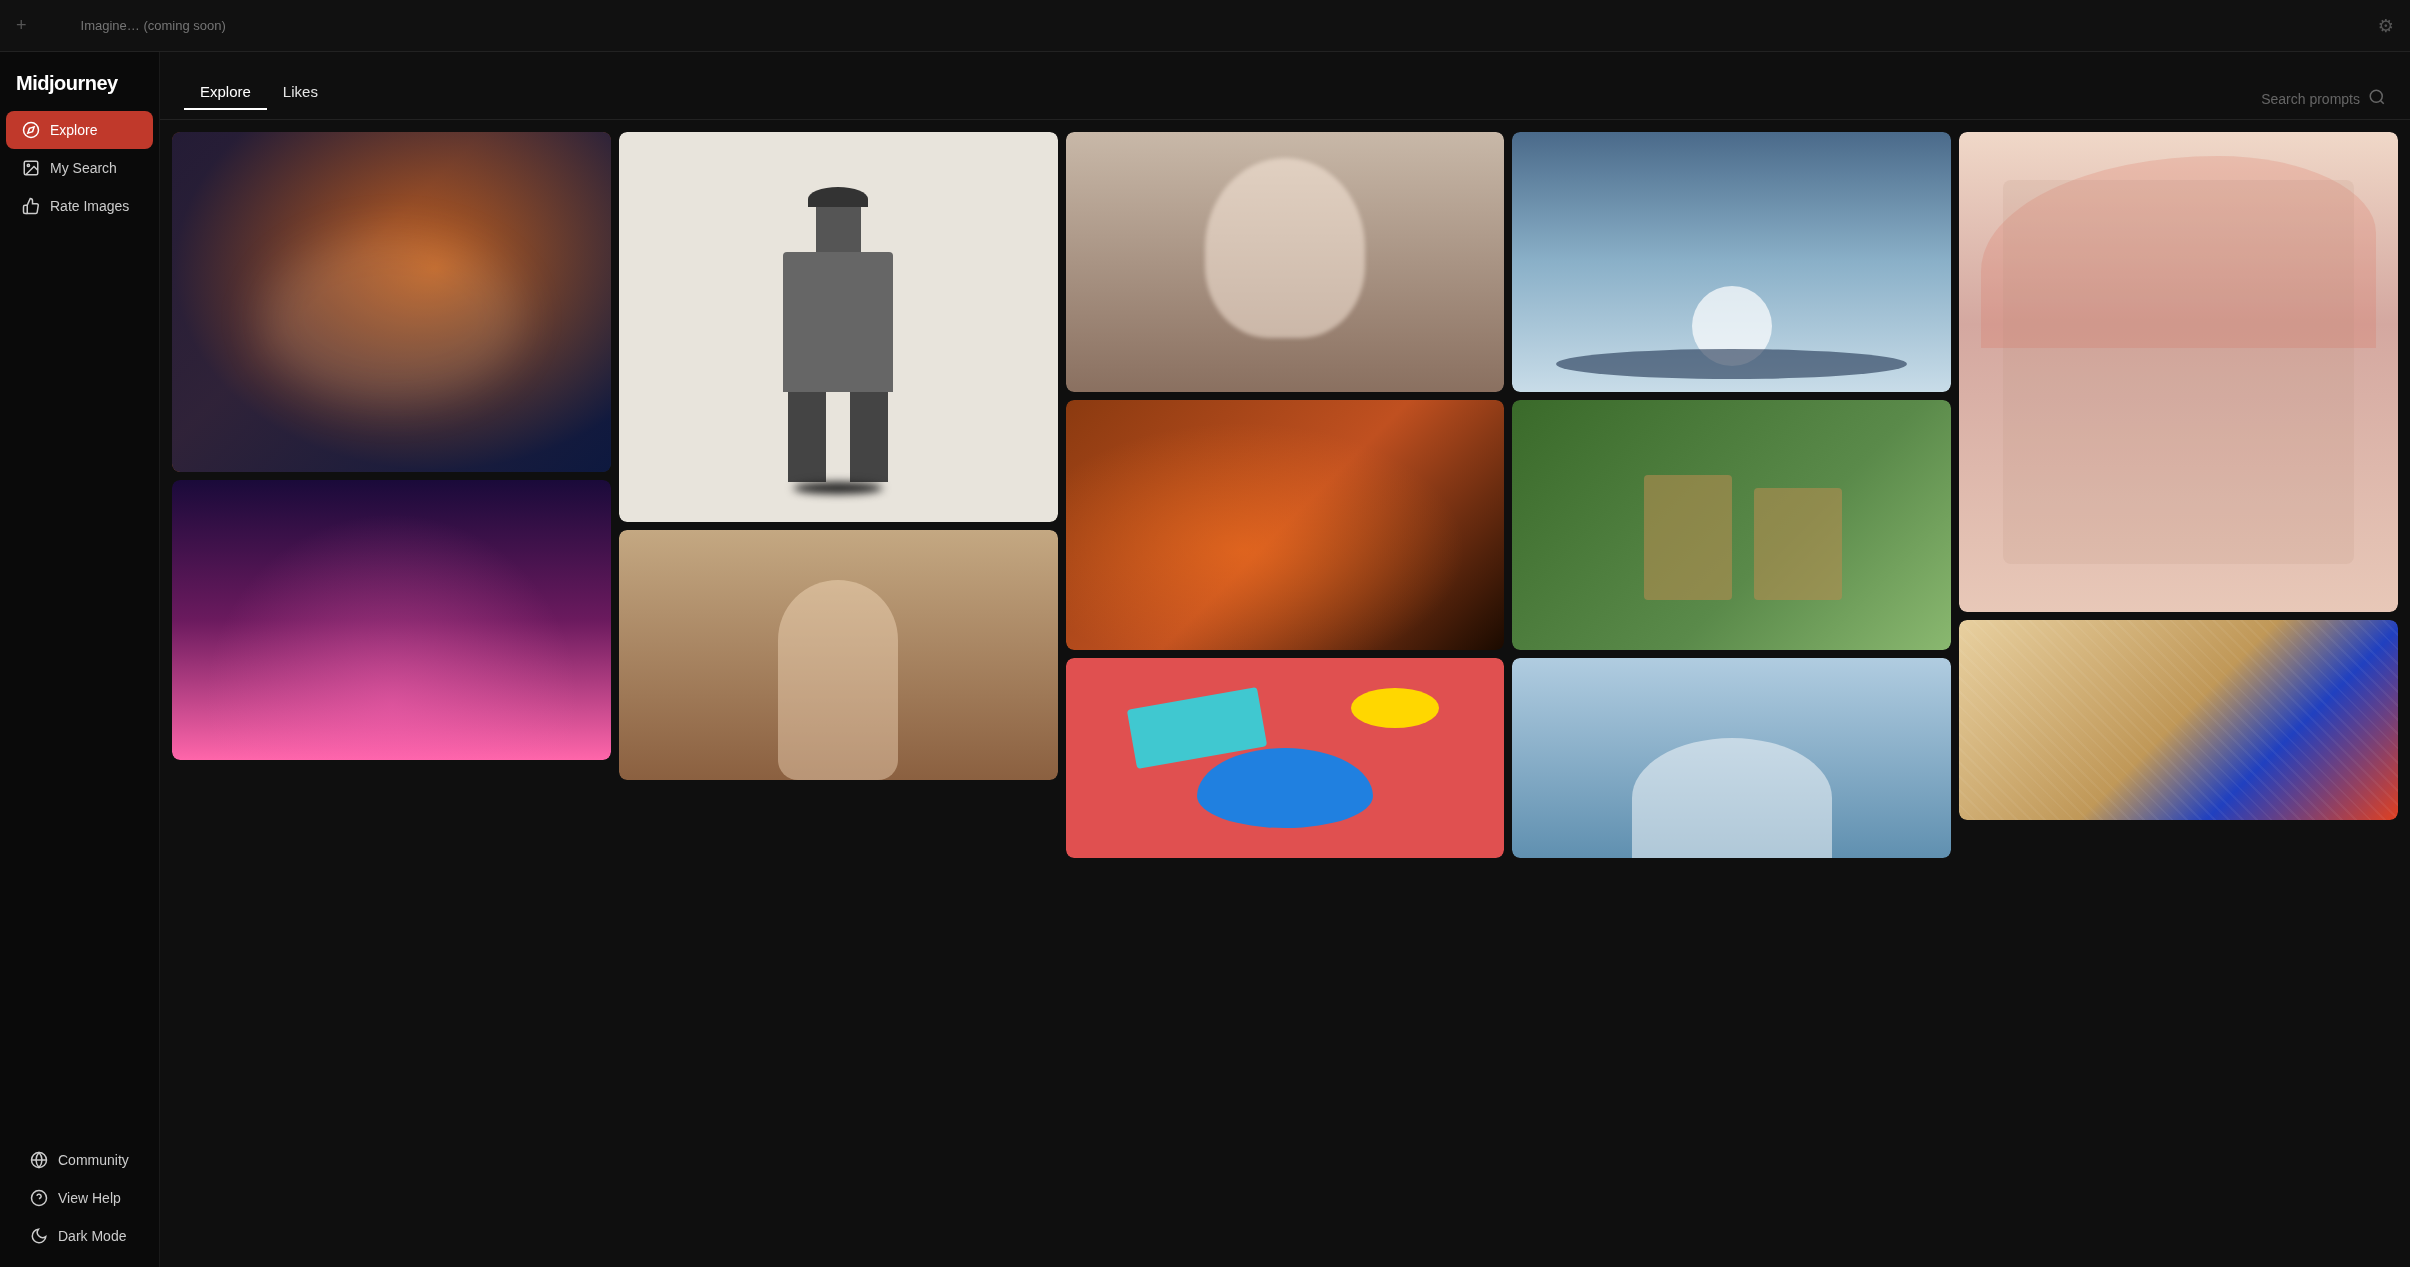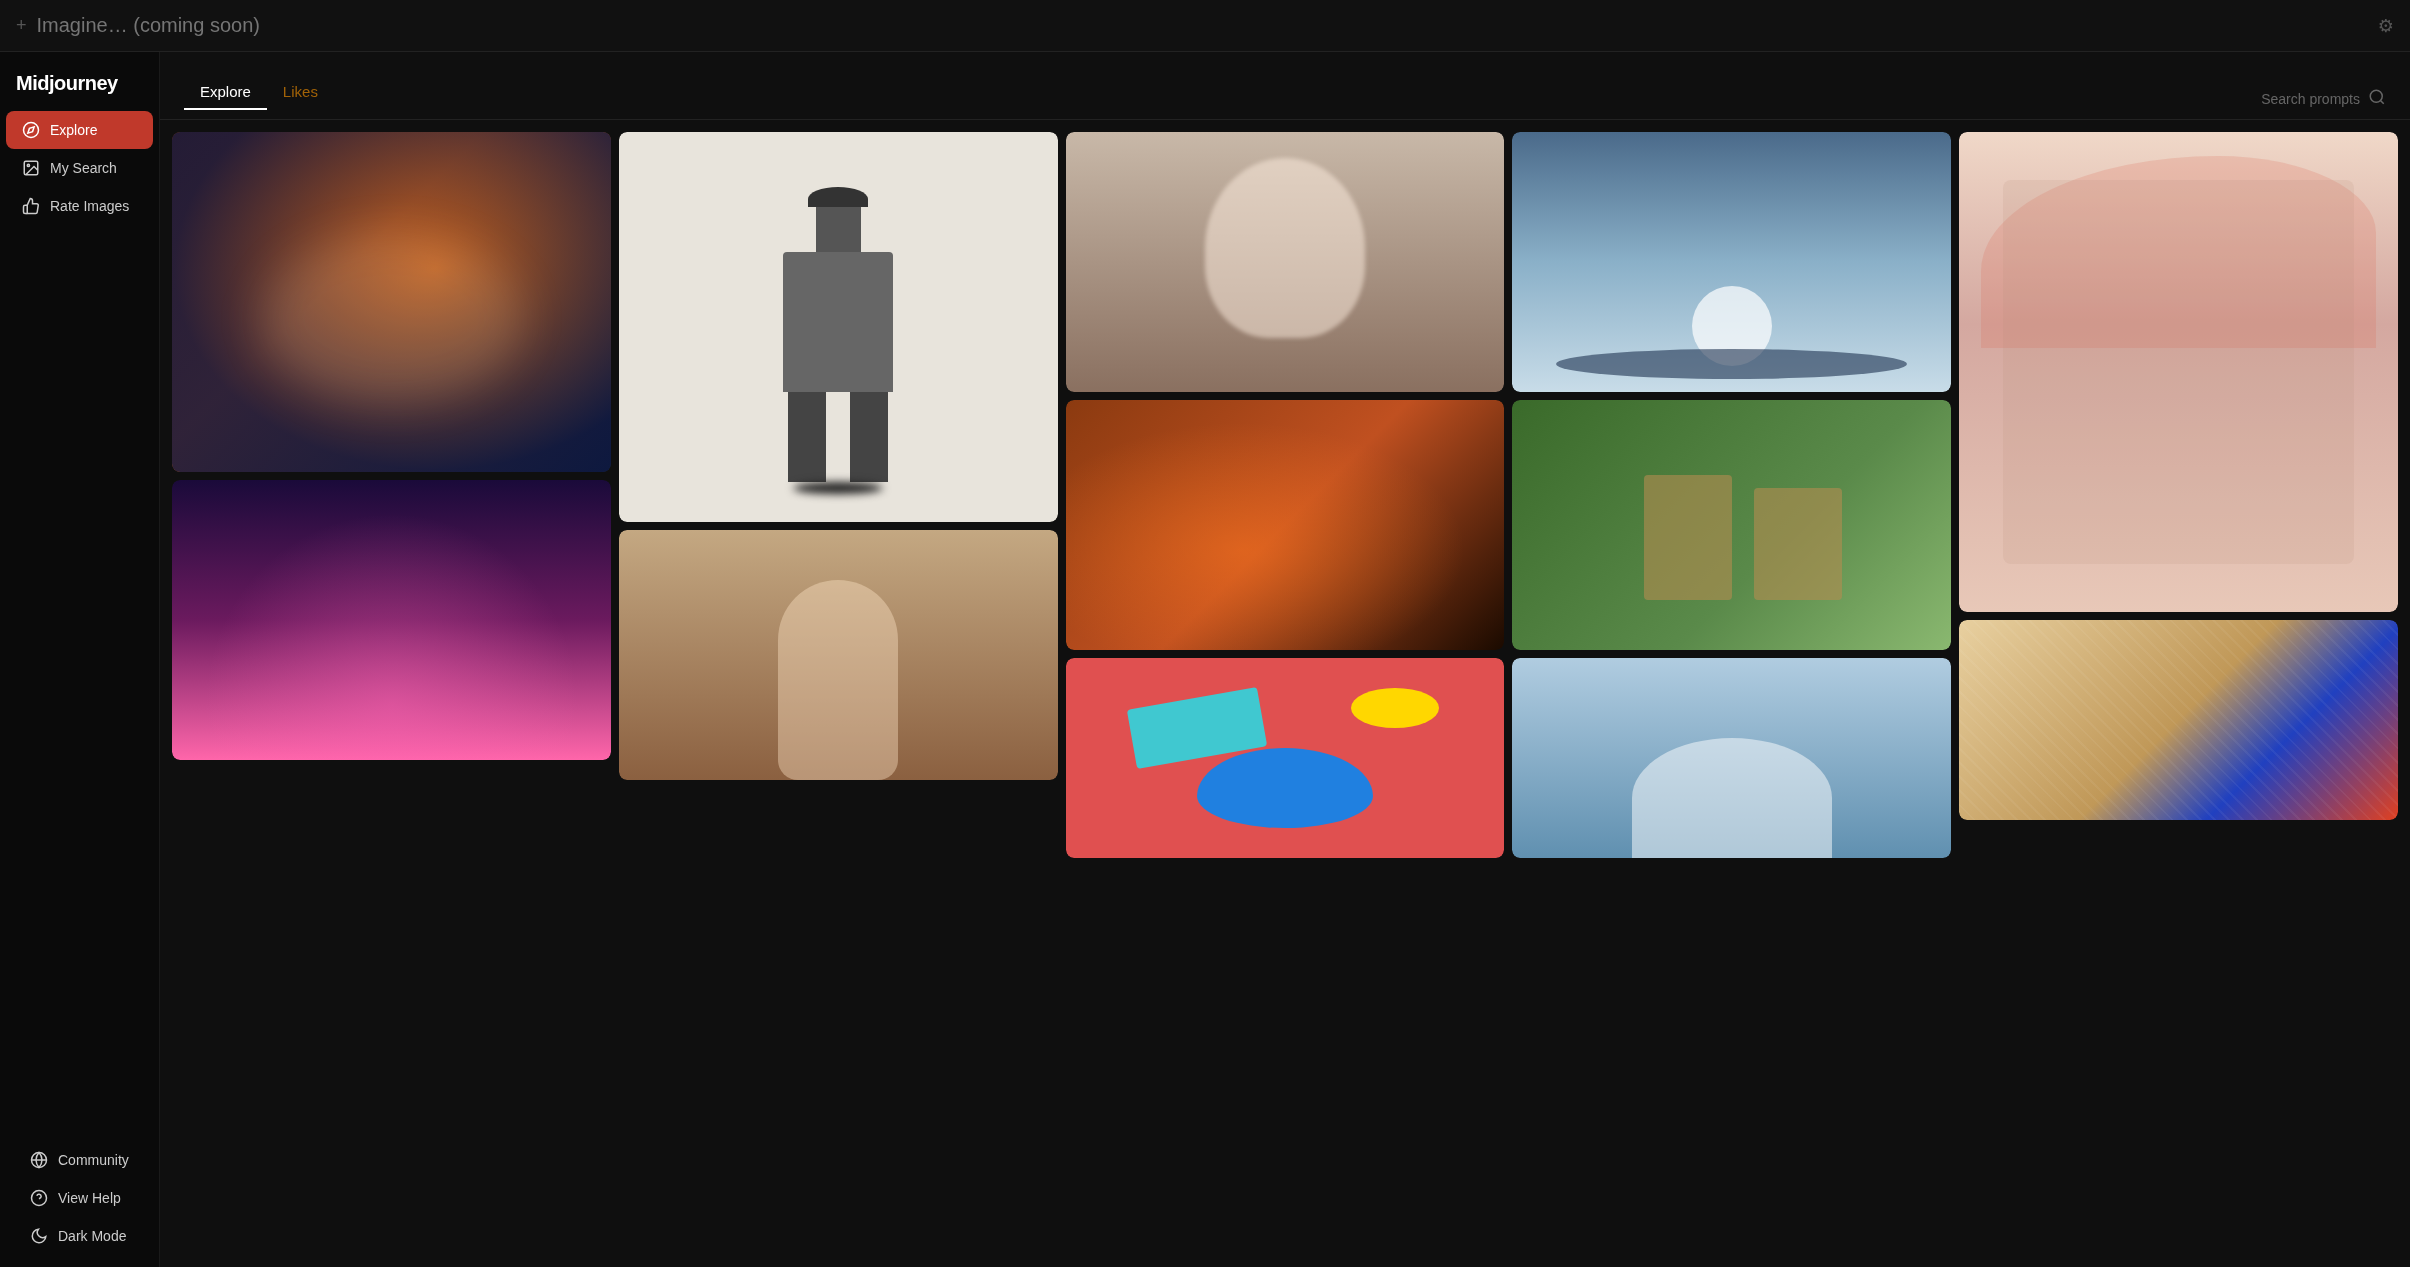--- a/index.html
+++ b/index.html
@@ -27,23 +27,24 @@
     .topbar-plus {
       color: #555;
       font-size: 18px;
       cursor: pointer;
     }
     .topbar-input {
       flex: 1;
       background: transparent;
       border: none;
       color: #555;
-      font-size: 20px;
+      font-size: 13px;
       outline: none;
       cursor: text;
+      margin-left: 44px;
     }
     .topbar-gear {
       color: #555;
       font-size: 18px;
       cursor: pointer;
     }
 
     
     .layout {
       display: flex;
@@ -110,21 +111,21 @@
     .subnav {
       display: flex;
       align-items: center;
       padding: 12px 24px 0 24px;
       border-bottom: 1px solid #222;
       gap: 0;
     }
     .subnav-tab {
       padding: 8px 16px;
       font-size: 15px;
-      color: #a16207;
+      color: #e5e5e5;
       cursor: pointer;
       border-bottom: 2px solid transparent;
       margin-bottom: -1px;
     }
     .subnav-tab.active {
       color: #fff;
       border-bottom: 2px solid #fff;
     }
     .subnav-search {
       margin-left: auto;

